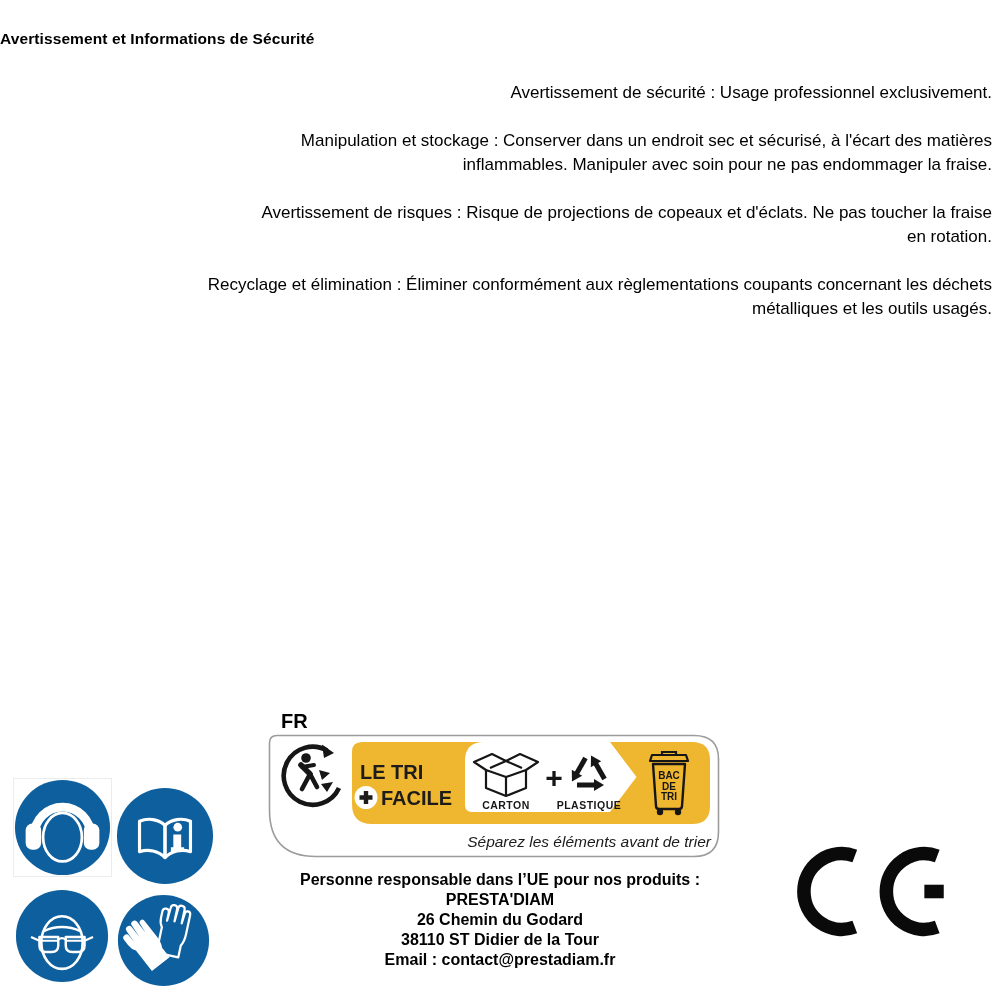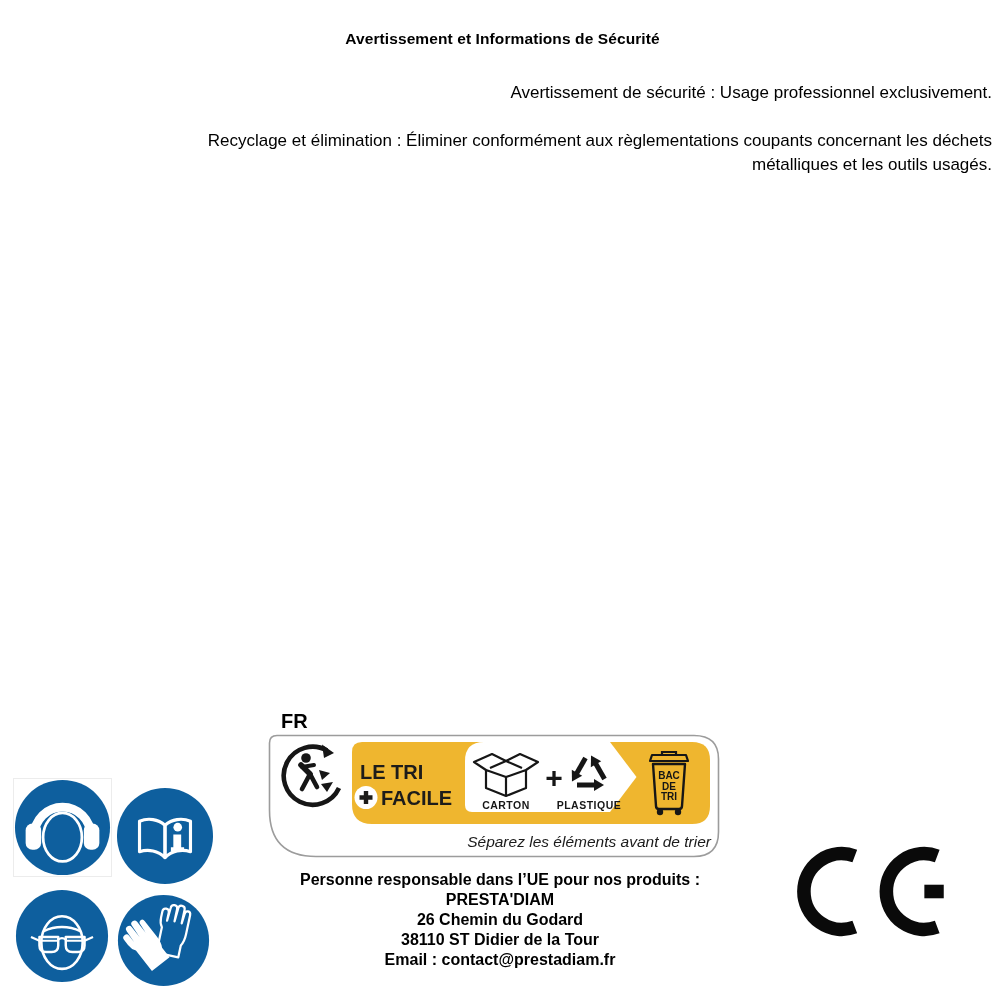--- a/index.html
+++ b/index.html
@@ -1,18 +1,18 @@
 <!DOCTYPE html>
 <html><head>
 <meta charset="utf-8">
 <style>
   html,body{margin:0;padding:0;background:#fff;}
   .page{position:relative;width:1005px;height:1005px;background:#fff;overflow:hidden;
         font-family:"Liberation Sans","DejaVu Sans",sans-serif;color:#000;}
-  .title{position:absolute;top:30px;left:0;width:1005px;text-align:center;
+  .title{position:absolute;top:30px;left:0;width:1005px;
          font-size:15.5px;font-weight:bold;letter-spacing:.1px;}
   .body{position:absolute;top:81px;left:72px;width:920px;font-size:17px;line-height:24px;text-align:right;}
   .body p{margin:0 0 24px 0;white-space:pre-line;}
   .picto{position:absolute;}
   .picto svg{display:block;}
   .picto-border{border:1px solid #ececec;}
   .fr-label{position:absolute;left:281px;top:713px;font-size:20px;font-weight:bold;line-height:16px;}
   .infotri{position:absolute;left:268px;top:734px;}
   .contact{position:absolute;left:270px;top:870px;width:460px;text-align:center;
            font-size:16px;line-height:20px;font-weight:bold;white-space:pre-line;}
@@ -20,20 +20,24 @@
 </style>
 </head>
 <body>
 
 <div class="page">
 
   <div class="title">Avertissement et Informations de Sécurité</div>
 
   <div class="body">
     <p>Avertissement de sécurité : Usage professionnel exclusivement.</p>
+    <p>Manipulation et stockage : Conserver dans un endroit sec et sécurisé, à l'écart des matières
+inflammables. Manipuler avec soin pour ne pas endommager la fraise.</p>
+    <p>Avertissement de risques : Risque de projections de copeaux et d'éclats. Ne pas toucher la fraise
+en rotation.</p>
     <p>Recyclage et élimination : Éliminer conformément aux règlementations coupants concernant les déchets
 métalliques et les outils usagés.</p>
   </div>
 
   <div class="picto picto-border" style="left:13px;top:778px;">
     <svg width="97" height="97" viewBox="0 0 100 100">
       <circle cx="50" cy="50" r="49" fill="#0e5f9e"></circle>
       <path d="M21,58 a29,29 0 0 1 58,0" fill="none" stroke="#fff" stroke-width="9"></path>
       <ellipse cx="50" cy="60" rx="20" ry="25" fill="none" stroke="#fff" stroke-width="2.8"></ellipse>
       <rect x="12" y="46" width="16" height="27" rx="7" fill="#fff"></rect>

